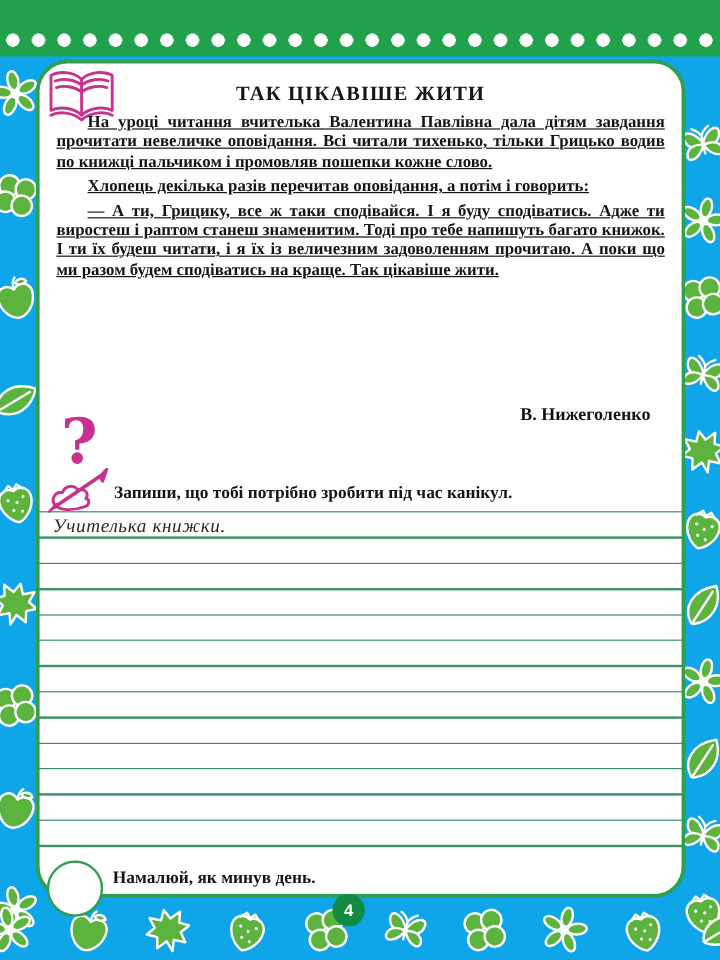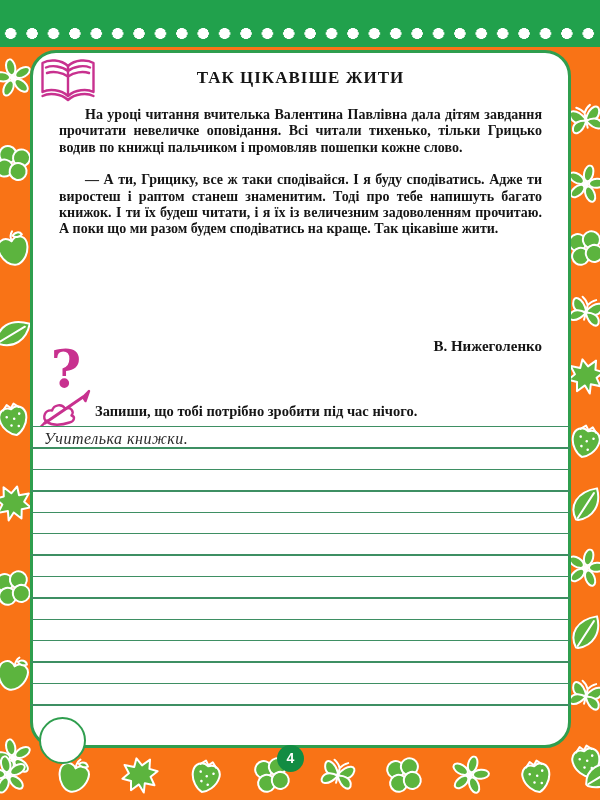--- a/index.html
+++ b/index.html
@@ -1,18 +1,18 @@
 <!DOCTYPE html>
 <html><head>
 <meta charset="utf-8">
 <style>
   html,body { margin:0; padding:0; }
   .page {
     position:relative; width:600px; height:800px; overflow:hidden;
-    background:#f97316;
+    background:#0ea5e9;
     font-family:"Liberation Serif", serif;
     color:#151515;
   }
   
   .top-band { position:absolute; left:0; top:0; width:600px; height:47px; background:#21a14c; z-index:1; }
   .top-dots {
     position:absolute; left:0; top:27px; width:600px; height:13px;
     background-image: radial-gradient(circle, #ffffff 0 5.4px, rgba(255,255,255,0) 5.6px);
     background-size:21.4px 13px;
   }
@@ -28,21 +28,21 @@
   }
   .book-icon { position:absolute; left:5px; top:3px; width:60px; height:48px; }
   .title {
     position:absolute; left:0; right:0; top:15px; text-align:center;
     font-size:17px; font-weight:bold; letter-spacing:1px;
   }
   .story {
     position:absolute; left:10px; right:10px; top:38px;
     font-size:14px; line-height:16.4px; font-weight:600; text-align:justify;
   }
-  .story p { margin:16px; text-indent:26px; }
+  .story p { margin:4px; text-indent:26px;text-decoration:underline; }
   .author {
     position:absolute; right:26px; top:285px;
     font-size:15px; font-weight:600;
   }
   .q-icon {
     position:absolute; left:8px; top:288px; width:50px;
     font-family:"DejaVu Serif", serif; font-size:52px; line-height:56px; font-weight:bold;
     color:#c8318f; text-align:center;
   }
   .q-text { position:absolute; left:62px; top:307px; right:18px; font-size:14.5px; font-weight:700; }
@@ -221,52 +221,54 @@
       <path d="M4.5 40 C11 36.5 23 37.5 30 44 C37 37.5 49 36.5 55.5 40"></path>
       <path d="M30 10 C23 3.5 11 3 4.5 7 L4.5 36 C11 32.5 23 33.5 30 40 C37 33.5 49 32.5 55.5 36 L55.5 7 C49 3 37 3.5 30 10 Z" fill="#ffffff"></path>
       <path d="M30 10 L30 40"></path>
       <path d="M30 15 C24 10 14 9 8 11.5 M30 20.5 C24 16 15 15 9 17 M30 15 C36 10 46 9 52 11.5 M30 20.5 C36 16 45 15 51 17"></path>
     </svg>
 
     <div class="title">ТАК ЦІКАВІШЕ ЖИТИ</div>
 
     <div class="story">
       <p>На уроці читання вчителька Валентина Павлівна дала дітям завдання прочитати невеличке оповідання. Всі читали тихенько, тільки Грицько водив по книжці пальчиком і промовляв пошепки кожне слово.</p>
+      <p>Хлопець декілька разів перечитав оповідання, а потім і говорить:</p>
       <p>— А ти, Грицику, все ж таки сподівайся. І я буду сподіватись. Адже ти виростеш і раптом станеш знаменитим. Тоді про тебе напишуть багато книжок. І ти їх будеш читати, і я їх із величезним задоволенням прочитаю. А поки що ми разом будем сподіватись на краще. Так цікавіше жити.</p>
     </div>
 
     <div class="author">В. Нижеголенко</div>
 
     <div class="q-icon">?</div>
 
     <svg class="pen-icon" viewBox="0 0 54 38" fill="none" stroke="#c8318f" stroke-width="2.4" stroke-linejoin="round" stroke-linecap="round">
       <path d="M9 33 C3.5 28.5 7 20.5 14 21.5 C16 15.5 24 14.5 27 19.5 C33 17.5 36.5 22.5 33.5 26.5 C37.5 27.5 36.5 32.5 31.5 33.5 C23 36.5 14 36.5 9 33 Z" fill="#ffffff"></path>
       <path d="M7 34 L45 8" stroke-width="3"></path>
       <path d="M45 8 L51 2 L47.5 12 Z" fill="#c8318f"></path>
       <path d="M3 37.5 L9 31.5"></path>
     </svg>
-    <div class="w-text">Запиши, що тобі потрібно зробити під час нічого.</div>
+    <div class="w-text">Запиши, що тобі потрібно зробити під час канікул.</div>
 
     <div class="rules" id="rules">
         <div class="rule" style="top: 0px;"></div>
         <div class="rule" style="top: 21.4px;"></div>
         <div class="rule" style="top: 42.8px;"></div>
         <div class="rule" style="top: 64.2px;"></div>
         <div class="rule" style="top: 85.6px;"></div>
         <div class="rule" style="top: 107px;"></div>
         <div class="rule" style="top: 128.4px;"></div>
         <div class="rule" style="top: 149.8px;"></div>
         <div class="rule" style="top: 171.2px;"></div>
         <div class="rule" style="top: 192.6px;"></div>
         <div class="rule" style="top: 214px;"></div>
         <div class="rule" style="top: 235.4px;"></div>
         <div class="rule" style="top: 256.8px;"></div>
         <div class="rule" style="top: 278.2px;"></div>
       </div>
     <div class="answer">Учителька книжки.</div>
 
     <div class="draw-circle"></div>
+    <div class="d-text">Намалюй, як минув день.</div>
 
   </div>
 
   <div class="page-num">4</div>
 
 </div>
 
 </body></html>

